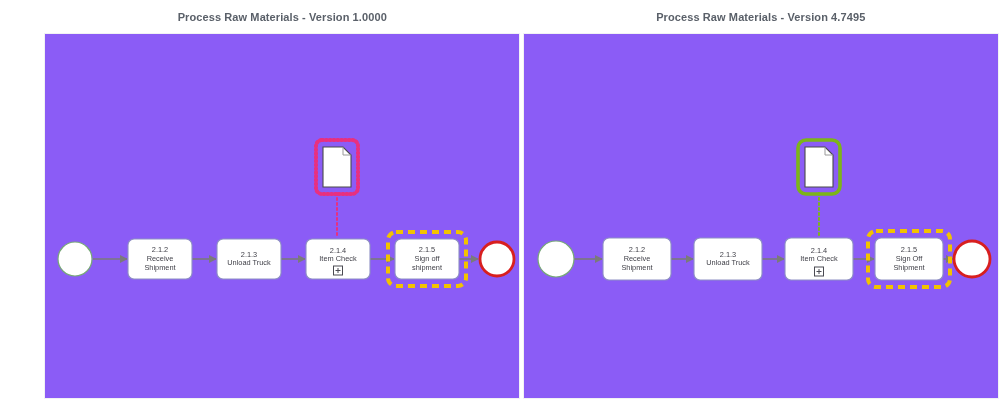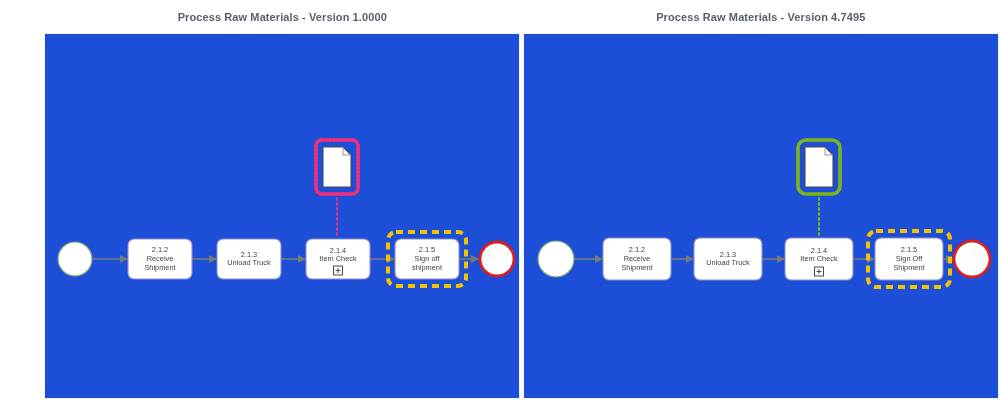--- a/index.html
+++ b/index.html
@@ -37,21 +37,21 @@
     letter-spacing: 0.1px;
     margin-top: 11px;
     margin-bottom: 9px;
     white-space: nowrap;
     line-height: 13px;
   }
   .canvas-frame {
     position: relative;
     width: 476px;
     height: 366px;
-    background: #1d4ed8;
+    background: #8b5cf6;
     border: 1px solid #f1f2f4;
     box-sizing: border-box;
     overflow: hidden;
   }
   .canvas-frame svg {
     display: block;
   }
   .diagram-svg {
     position: absolute;
     left: 0;

